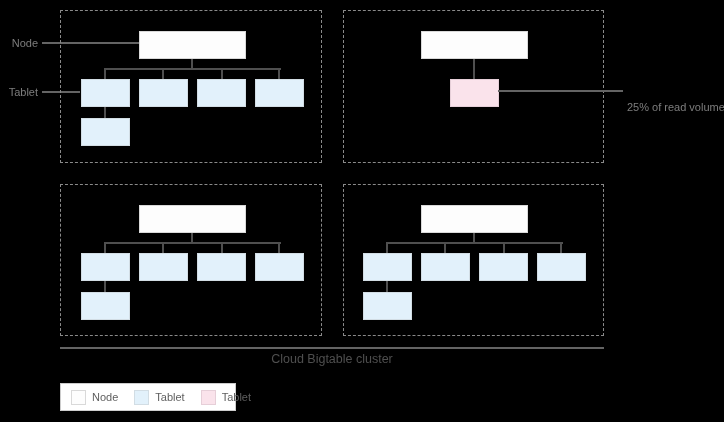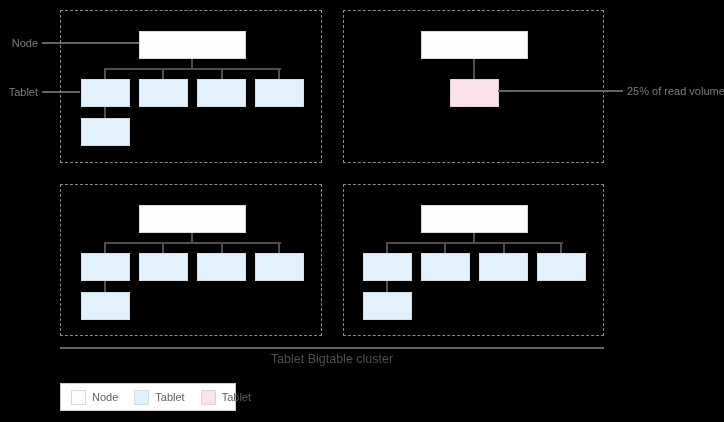--- a/index.html
+++ b/index.html
@@ -84,21 +84,21 @@
   <div class="tablet" style="left:20px; top:107px;"></div>
 </div>
 
 <div class="quadrant" style="left:343px; top:10px; width:261px; height:153px;">
   <div class="node-box" style="left:77px; top:20px;"></div>
   <div class="vline" style="left:129px; top:48px; height:20px;"></div>
   <div class="tablet pink" style="left:106px; top:68px;"></div>
 </div>
 
 <div class="pointer" style="left:498px; top:90px; width:125px;"></div>
-<div class="side-label" style="left:627px; top:85px;text-align:center;">25% of read volume</div>
+<div class="side-label" style="left:627px; top:101px;text-align:center;">25% of read volume</div>
 
 <div class="quadrant" style="left:60px; top:184px; width:262px; height:152px;">
   <div class="node-box" style="left:78px; top:20px;"></div>
   <div class="vline" style="left:130px; top:48px; height:10px;"></div>
   <div class="hline" style="left:43px; top:57px; width:177px;"></div>
   <div class="vline" style="left:43px; top:58px; height:10px;"></div>
   <div class="vline" style="left:101px; top:58px; height:10px;"></div>
   <div class="vline" style="left:160px; top:58px; height:10px;"></div>
   <div class="vline" style="left:217px; top:58px; height:10px;"></div>
   <div class="tablet" style="left:20px; top:68px;"></div>
@@ -119,21 +119,21 @@
   <div class="vline" style="left:216px; top:58px; height:10px;"></div>
   <div class="tablet" style="left:19px; top:68px;"></div>
   <div class="tablet" style="left:77px; top:68px;"></div>
   <div class="tablet" style="left:135px; top:68px;"></div>
   <div class="tablet" style="left:193px; top:68px;"></div>
   <div class="vline" style="left:42px; top:96px; height:11px;"></div>
   <div class="tablet" style="left:19px; top:107px;"></div>
 </div>
 
 <div class="caption-line"></div>
-<div class="caption-text">Tablet Bigtable cluster</div>
+<div class="caption-text">Cloud Bigtable cluster</div>
 
 <div class="legend">
   <div class="legend-item">
     <span class="swatch node"></span>
     <span class="lbl">Node</span>
   </div>
   <div class="legend-item">
     <span class="swatch blue"></span>
     <span class="lbl">Tablet</span>
   </div>

